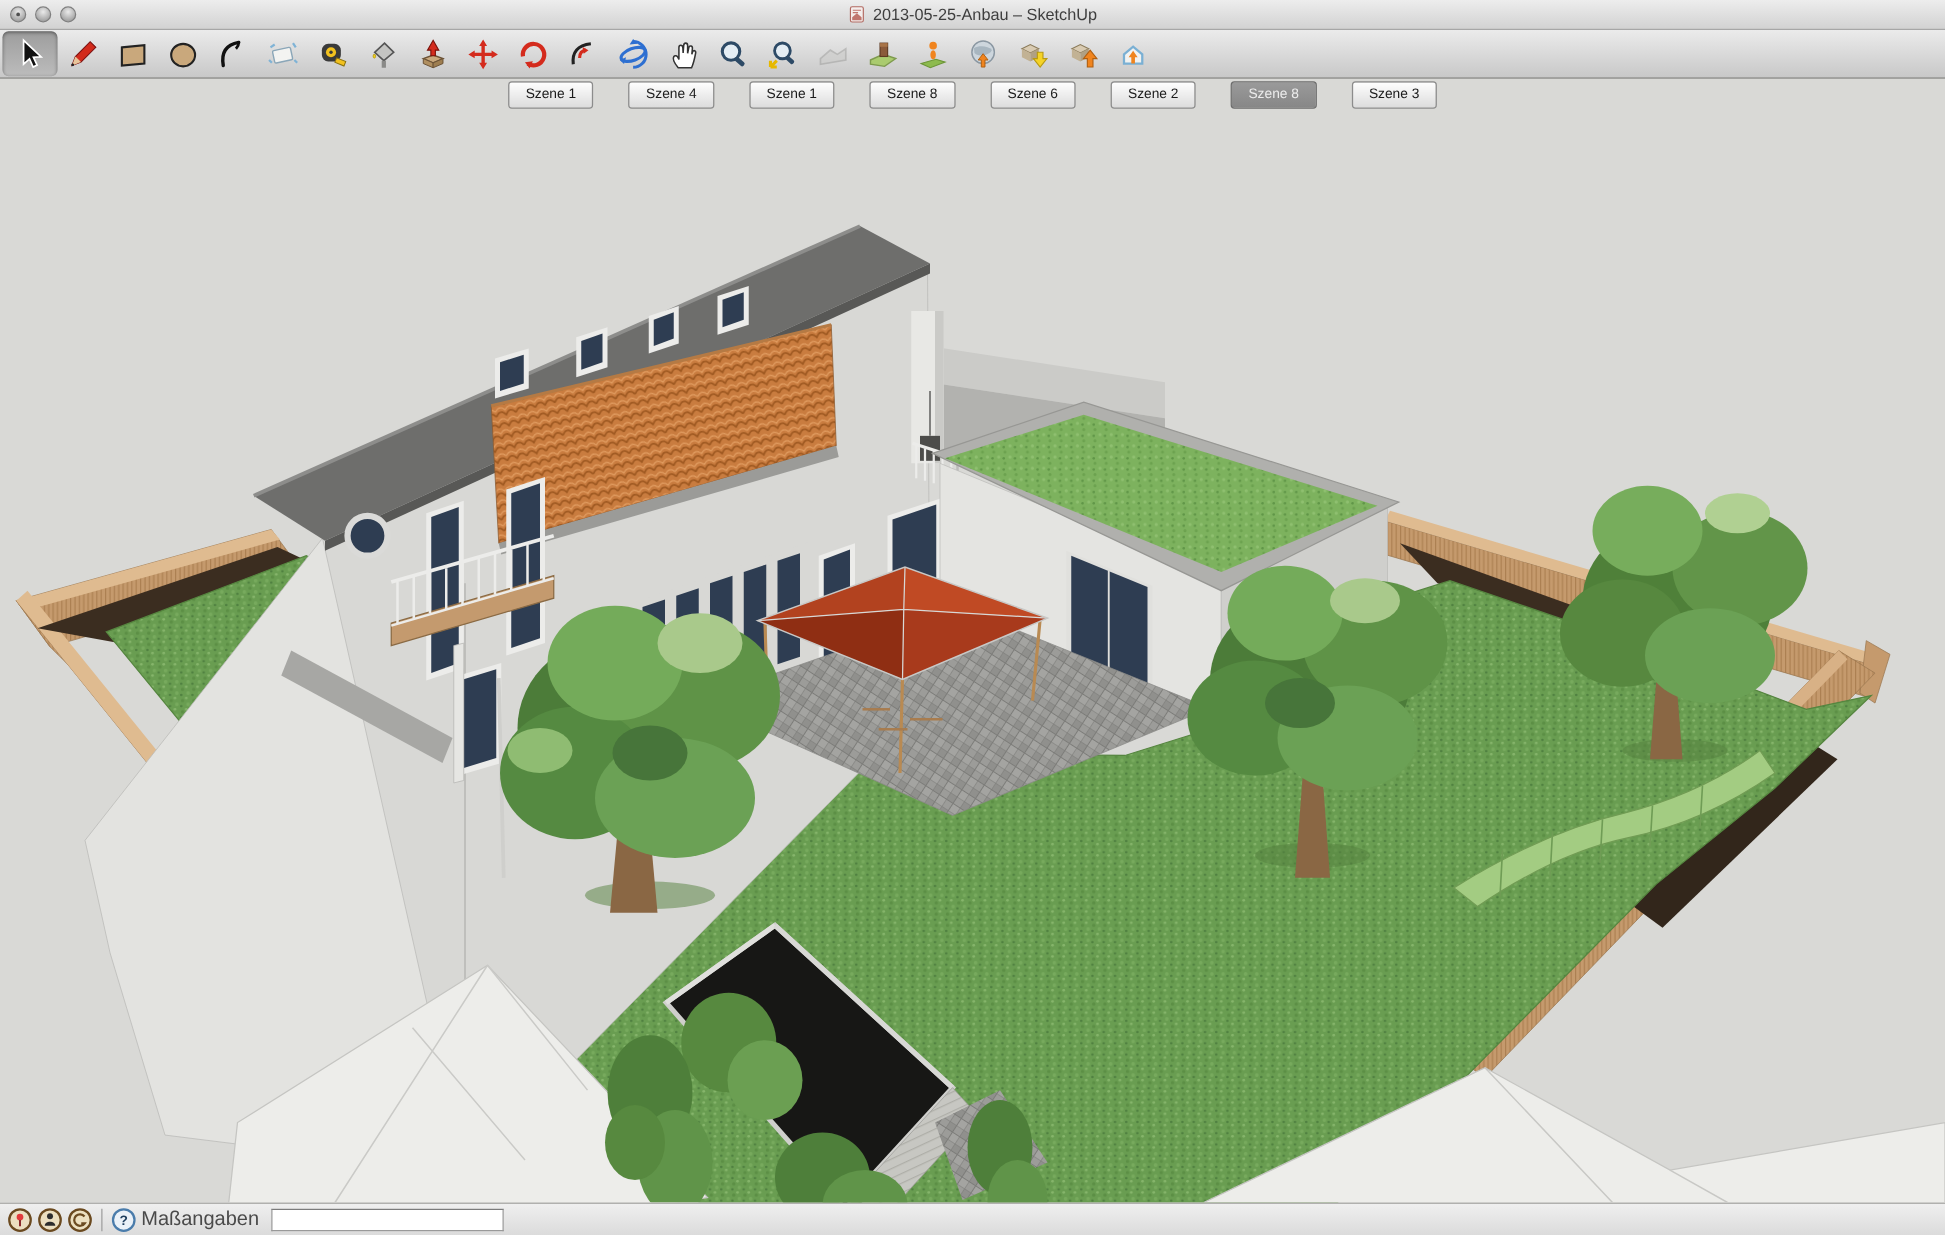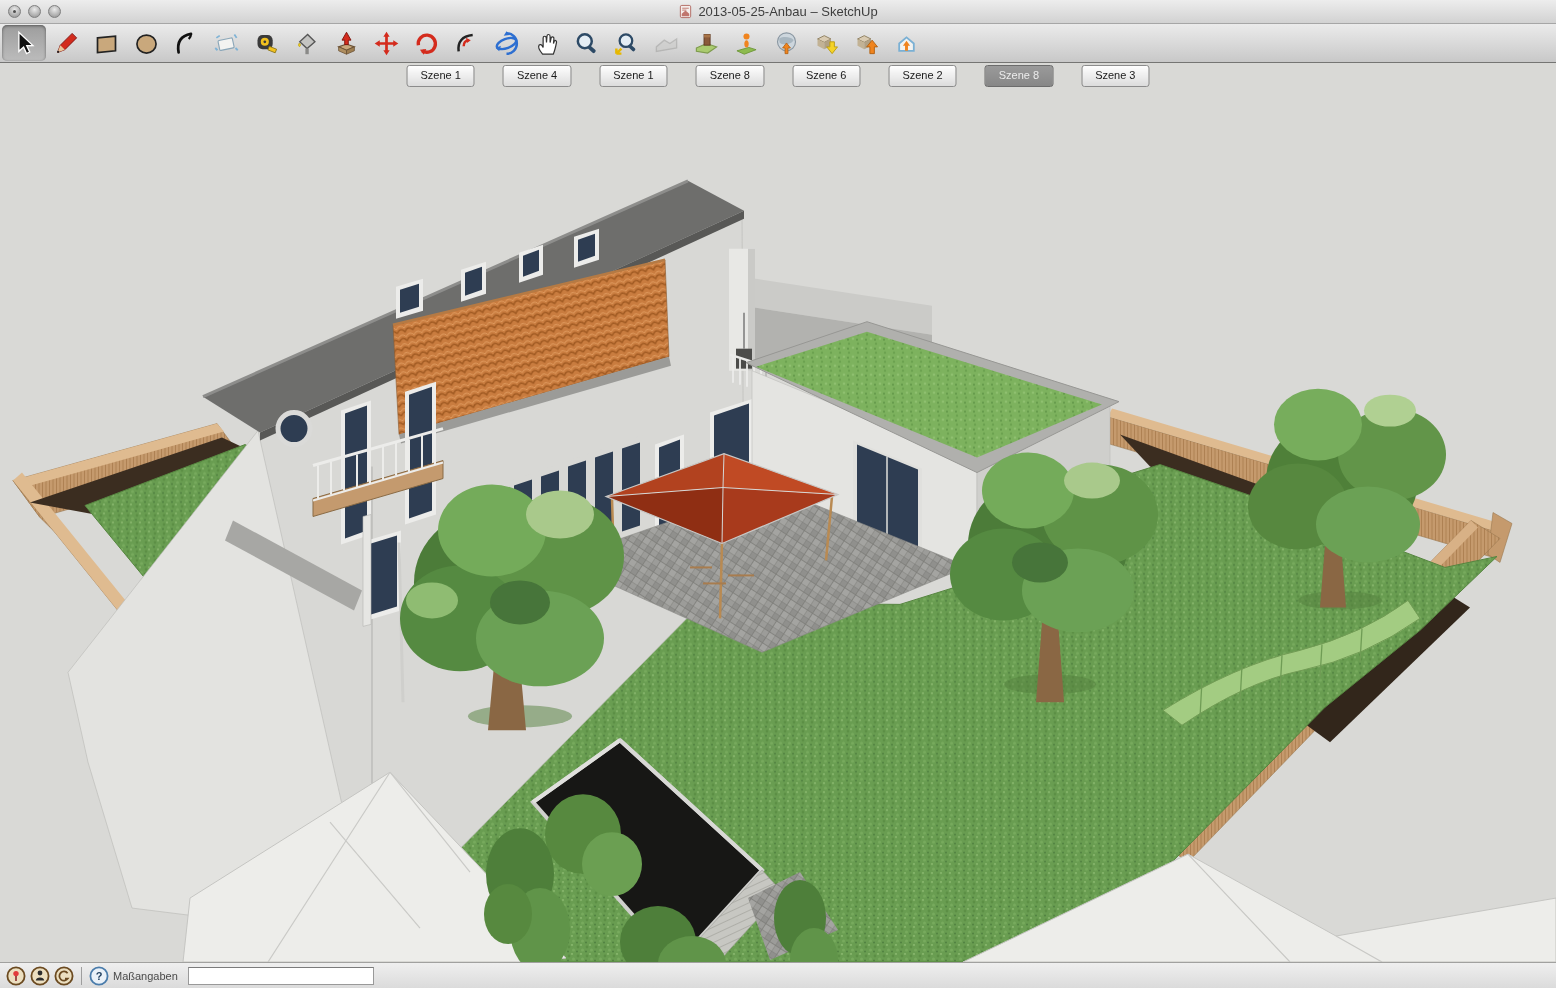--- a/index.html
+++ b/index.html
@@ -28,21 +28,21 @@
   .scene-tabs{position:absolute;top:2px;left:50%;transform:translateX(-50%);display:flex;z-index:5;}
   .scene-tab{font-family:inherit;font-size:11px;color:#1b1b1b;background:linear-gradient(#fefefe,#dcdcdc);border:1px solid #8c8c8c;border-radius:3px;margin:0 14px;padding:4px 13px 5px;line-height:1;cursor:default;white-space:nowrap;}
   .scene-tab.selected{background:linear-gradient(#9a9a9a,#878787);color:#ececec;border-color:#6c6c6c;}
 
   
   .statusbar{height:26px;flex:0 0 26px;background:linear-gradient(#efefef,#dbdbdb);border-top:1px solid #a1a19f;display:flex;align-items:center;padding:0 10px 0 6px;gap:4px;}
   .sb-icon{width:20px;height:20px;flex:0 0 auto;}
   .sb-icon svg{width:20px;height:20px;display:block;}
   .sb-divider{width:1px;height:18px;background:#9e9e9e;margin:0 3px;flex:0 0 auto;}
   .sb-message{font-size:13px;color:#101010;margin-left:3px;flex:1;white-space:nowrap;overflow:hidden;}
-  .measure-label{font-size:11px;color:#4a4a4a;margin-right:6px;white-space:nowrap;}
+  .measure-label{font-size:16px;color:#4a4a4a;margin-right:6px;white-space:nowrap;}
   .measure-input{width:186px;height:18px;border:1px solid #999;border-top-color:#7b7b7b;background:#fff;font-size:12px;padding:0 3px;font-family:inherit;}
 </style>
 </head>
 <body>
 
 <div class="window">
 
   <div class="titlebar">
     <div class="traffic">
       <span class="tl close"></span>

